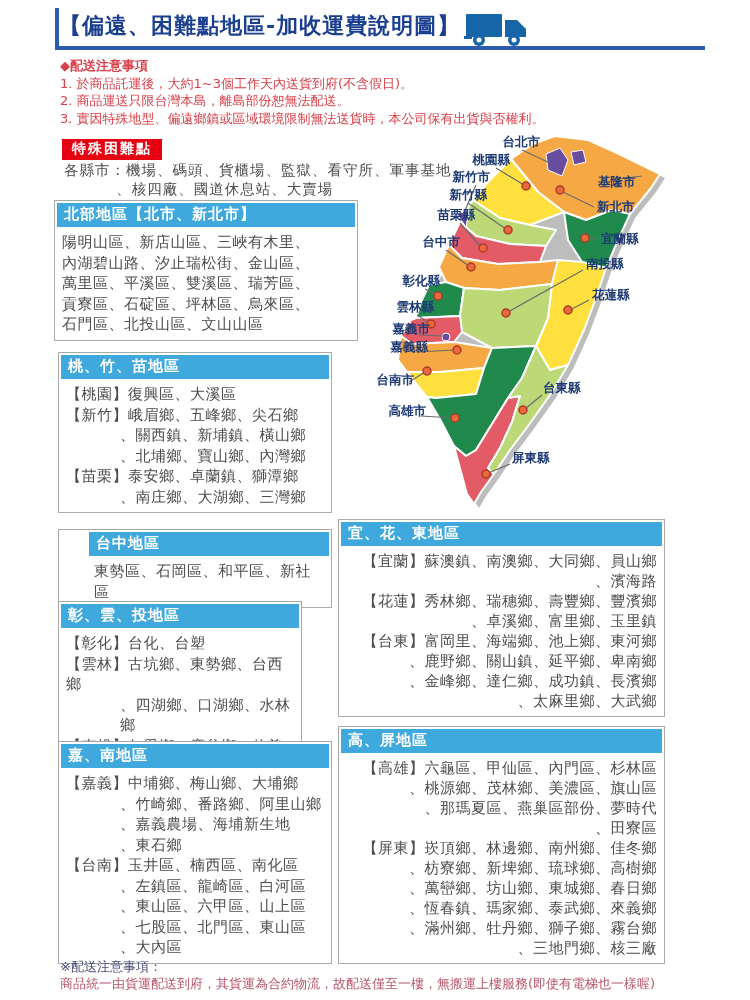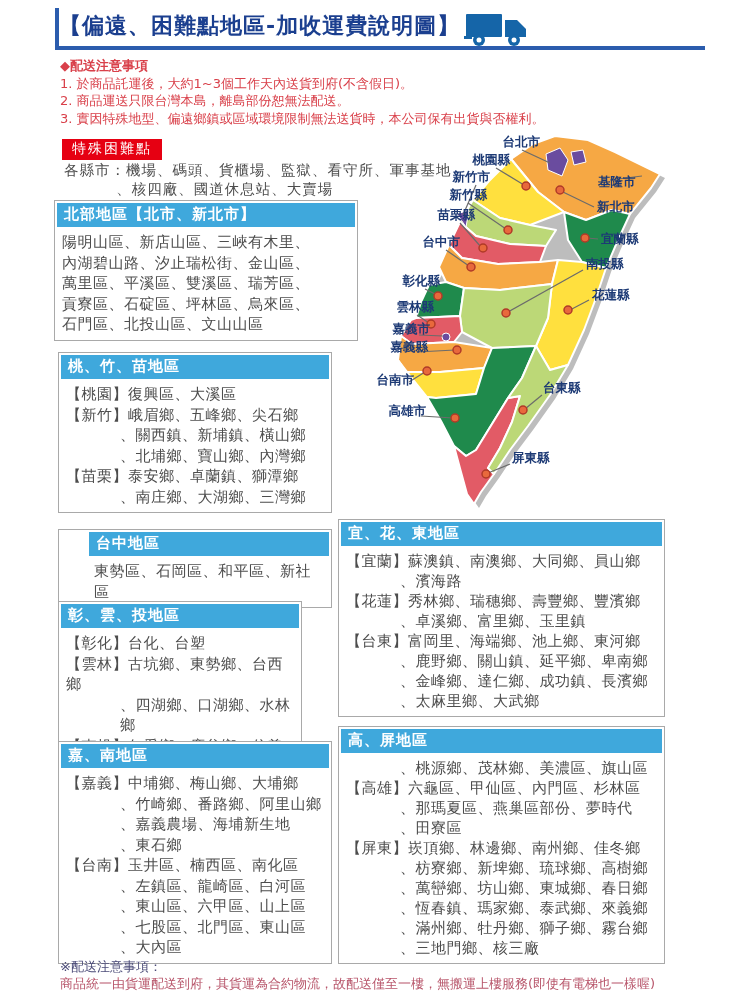--- a/index.html
+++ b/index.html
@@ -11,30 +11,30 @@
   .title-row { display:flex; align-items:flex-start; border-left:4px solid var(--rule-blue); }
   .page-title { font-size:22px; font-weight:bold; color:var(--title-navy); letter-spacing:1px; line-height:36px; white-space:nowrap; }
   .truck { margin-left:4px; margin-top:4px; }
   .title-rule { position:absolute; left:55px; top:46px; width:650px; height:4px; background:var(--rule-blue); }
 
   
   .notes { position:absolute; left:60px; top:57px; color:var(--note-red); font-size:13px; line-height:17.5px; }
   .notes .heading { font-weight:bold; }
 
   
-  .special-badge { position:absolute; left:62px; top:139px; background:var(--special-red); color:#fff; font-size:14px; font-weight:normal; padding:1px 10px 2px; letter-spacing:2px; }
+  .special-badge { position:absolute; left:62px; top:139px; background:var(--special-red); color:#fff; font-size:14px; font-weight:bold; padding:1px 10px 2px; letter-spacing:2px; }
   .special-lines { position:absolute; left:64px; top:161px; color:var(--body-text); font-size:14.5px; line-height:19px; letter-spacing:1px; }
   .special-lines .cont { padding-left:3.6em; }
 
   
   .region-box { position:absolute; border:1px solid #a9a9a9; background:#fff; box-sizing:border-box; }
   .region-box .box-header { margin:2px; background:var(--header-blue); color:#fff; font-size:15px; font-weight:bold; padding:2px 7px 3px; letter-spacing:1px; }
   .region-box .box-body { padding:3px 7px 5px; color:var(--body-text); font-size:15px; letter-spacing:0.5px; }
   .left-col .box-body .line { line-height:20.5px; }
-  .right-col .box-body .line { line-height:20px; }
+  .right-col .box-body .line { line-height:20px;text-align:right; }
   .box-body .cont { padding-left:3.6em; }
   #box1 { left:54px; top:200px; width:304px; }
   #box2 { left:58px; top:352px; width:274px; }
   #box3 { left:58px; top:529px; width:274px;padding-left:28px; }
   #box4 { left:58px; top:601px; width:244px; }
   #box5 { left:58px; top:741px; width:274px; }
   #box6 { left:338px; top:519px; width:327px; }
   #box7 { left:338px; top:726px; width:327px; }
 
   
@@ -165,22 +165,22 @@
           <div class="line">【台東】富岡里、海端鄉、池上鄉、東河鄉</div>
           <div class="line cont">、鹿野鄉、關山鎮、延平鄉、卑南鄉</div>
           <div class="line cont">、金峰鄉、達仁鄉、成功鎮、長濱鄉</div>
           <div class="line cont">、太麻里鄉、大武鄉</div>
         </div>
     </div>
     <div class="region-box" id="box7">
       <div class="box-header">高、屏地區</div>
       <div class="box-body">
 
-      <div class="line cont">、桃源鄉、茂林鄉、美濃區、旗山區</div>
-          <div class="line">【高雄】六龜區、甲仙區、內門區、杉林區</div>
+      <div class="line">【高雄】六龜區、甲仙區、內門區、杉林區</div>
+          <div class="line cont">、桃源鄉、茂林鄉、美濃區、旗山區</div>
           <div class="line cont">、那瑪夏區、燕巢區部份、夢時代</div>
           <div class="line cont">、田寮區</div>
           <div class="line">【屏東】崁頂鄉、林邊鄉、南州鄉、佳冬鄉</div>
           <div class="line cont">、枋寮鄉、新埤鄉、琉球鄉、高樹鄉</div>
           <div class="line cont">、萬巒鄉、坊山鄉、東城鄉、春日鄉</div>
           <div class="line cont">、恆春鎮、瑪家鄉、泰武鄉、來義鄉</div>
           <div class="line cont">、滿州鄉、牡丹鄉、獅子鄉、霧台鄉</div>
           <div class="line cont">、三地門鄉、核三廠</div>
         </div>
     </div>

